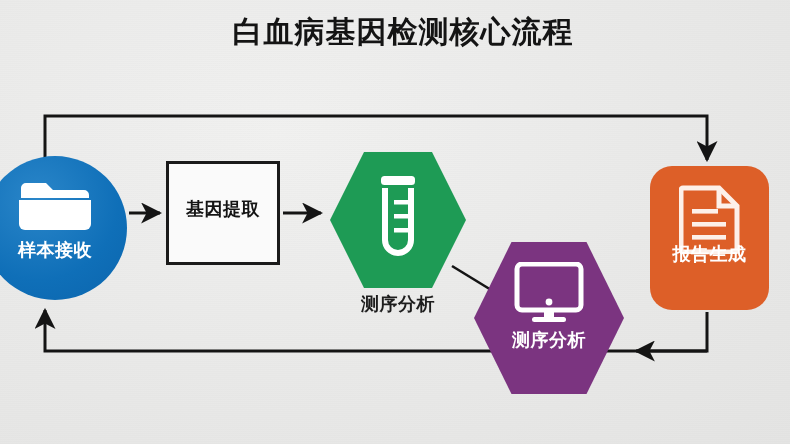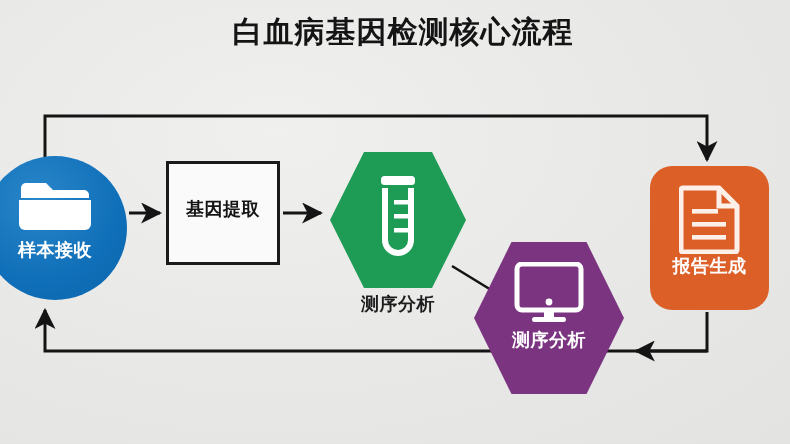--- a/index.html
+++ b/index.html
@@ -173,21 +173,21 @@
     border-radius: 22px;
     background: #dd5f28;
   }
   #node-report .glyph {
     position: absolute;
     left: 50%;
     top: 18px;
     transform: translateX(-50%);
   }
   #node-report .node-label {
-    top: 88px;
+    top: 76px;
     color: #ffffff;
   }
 </style>
 </head>
 <body>
 
 <div id="canvas">
 
   <div class="title">白血病基因检测核心流程</div>
 

